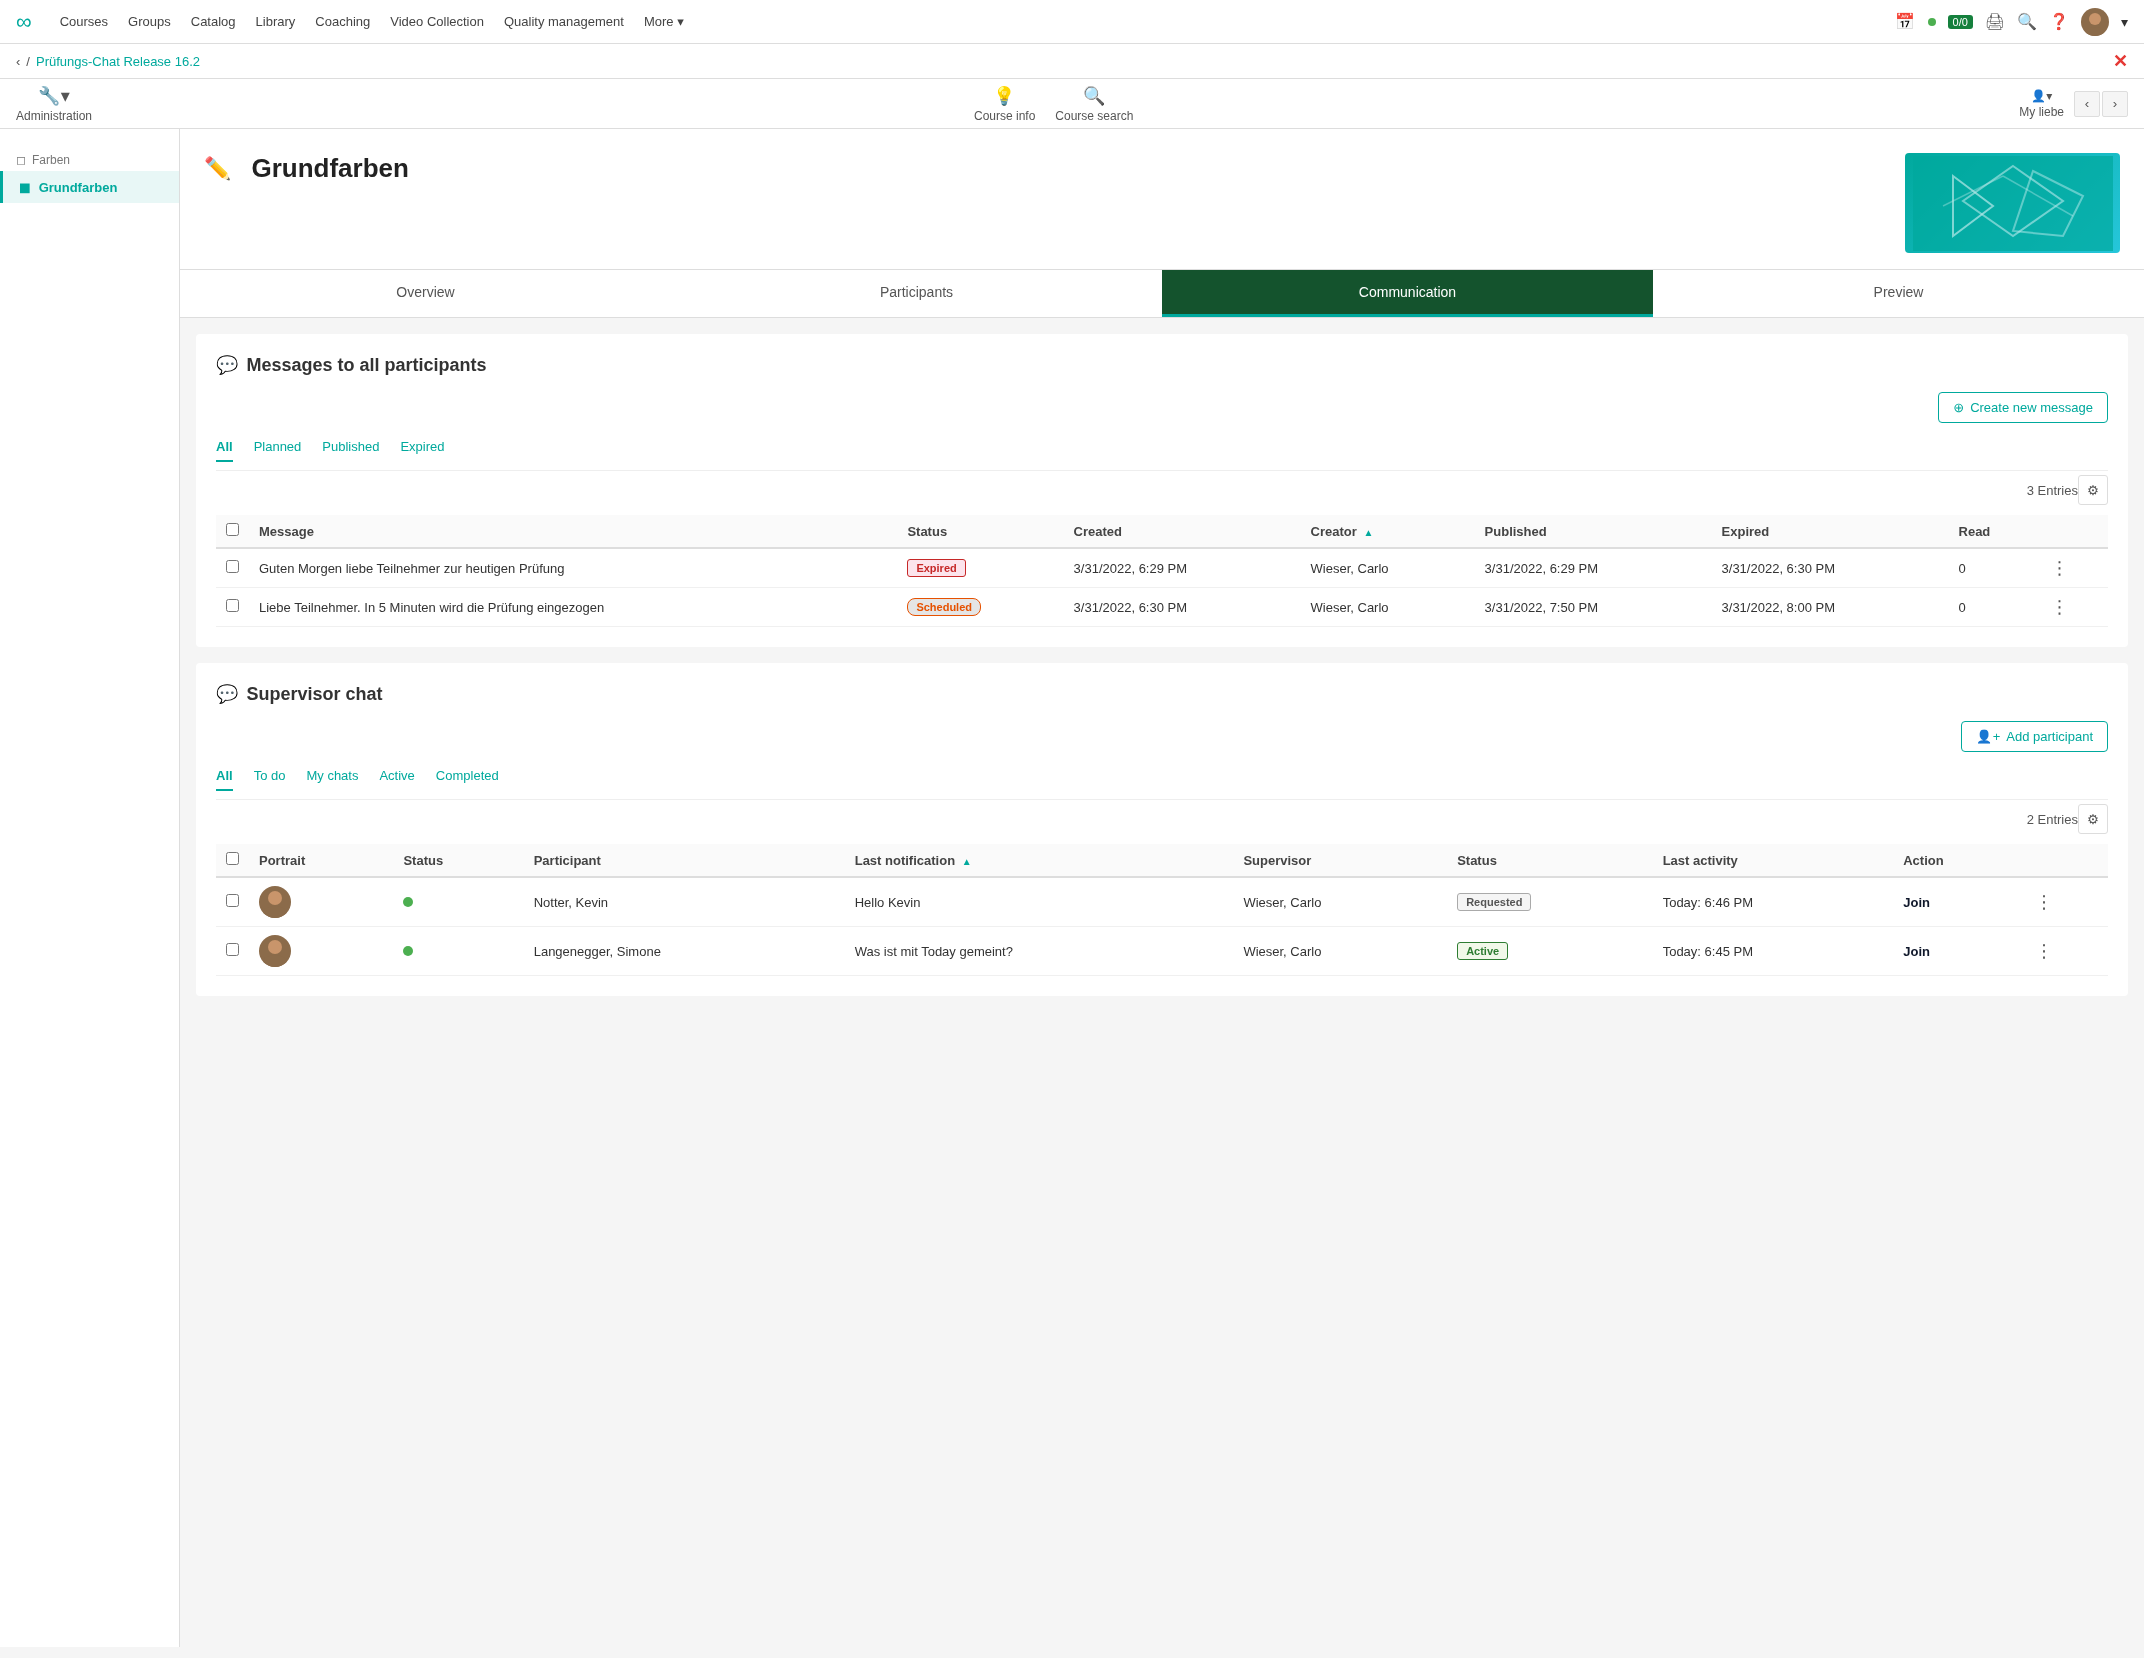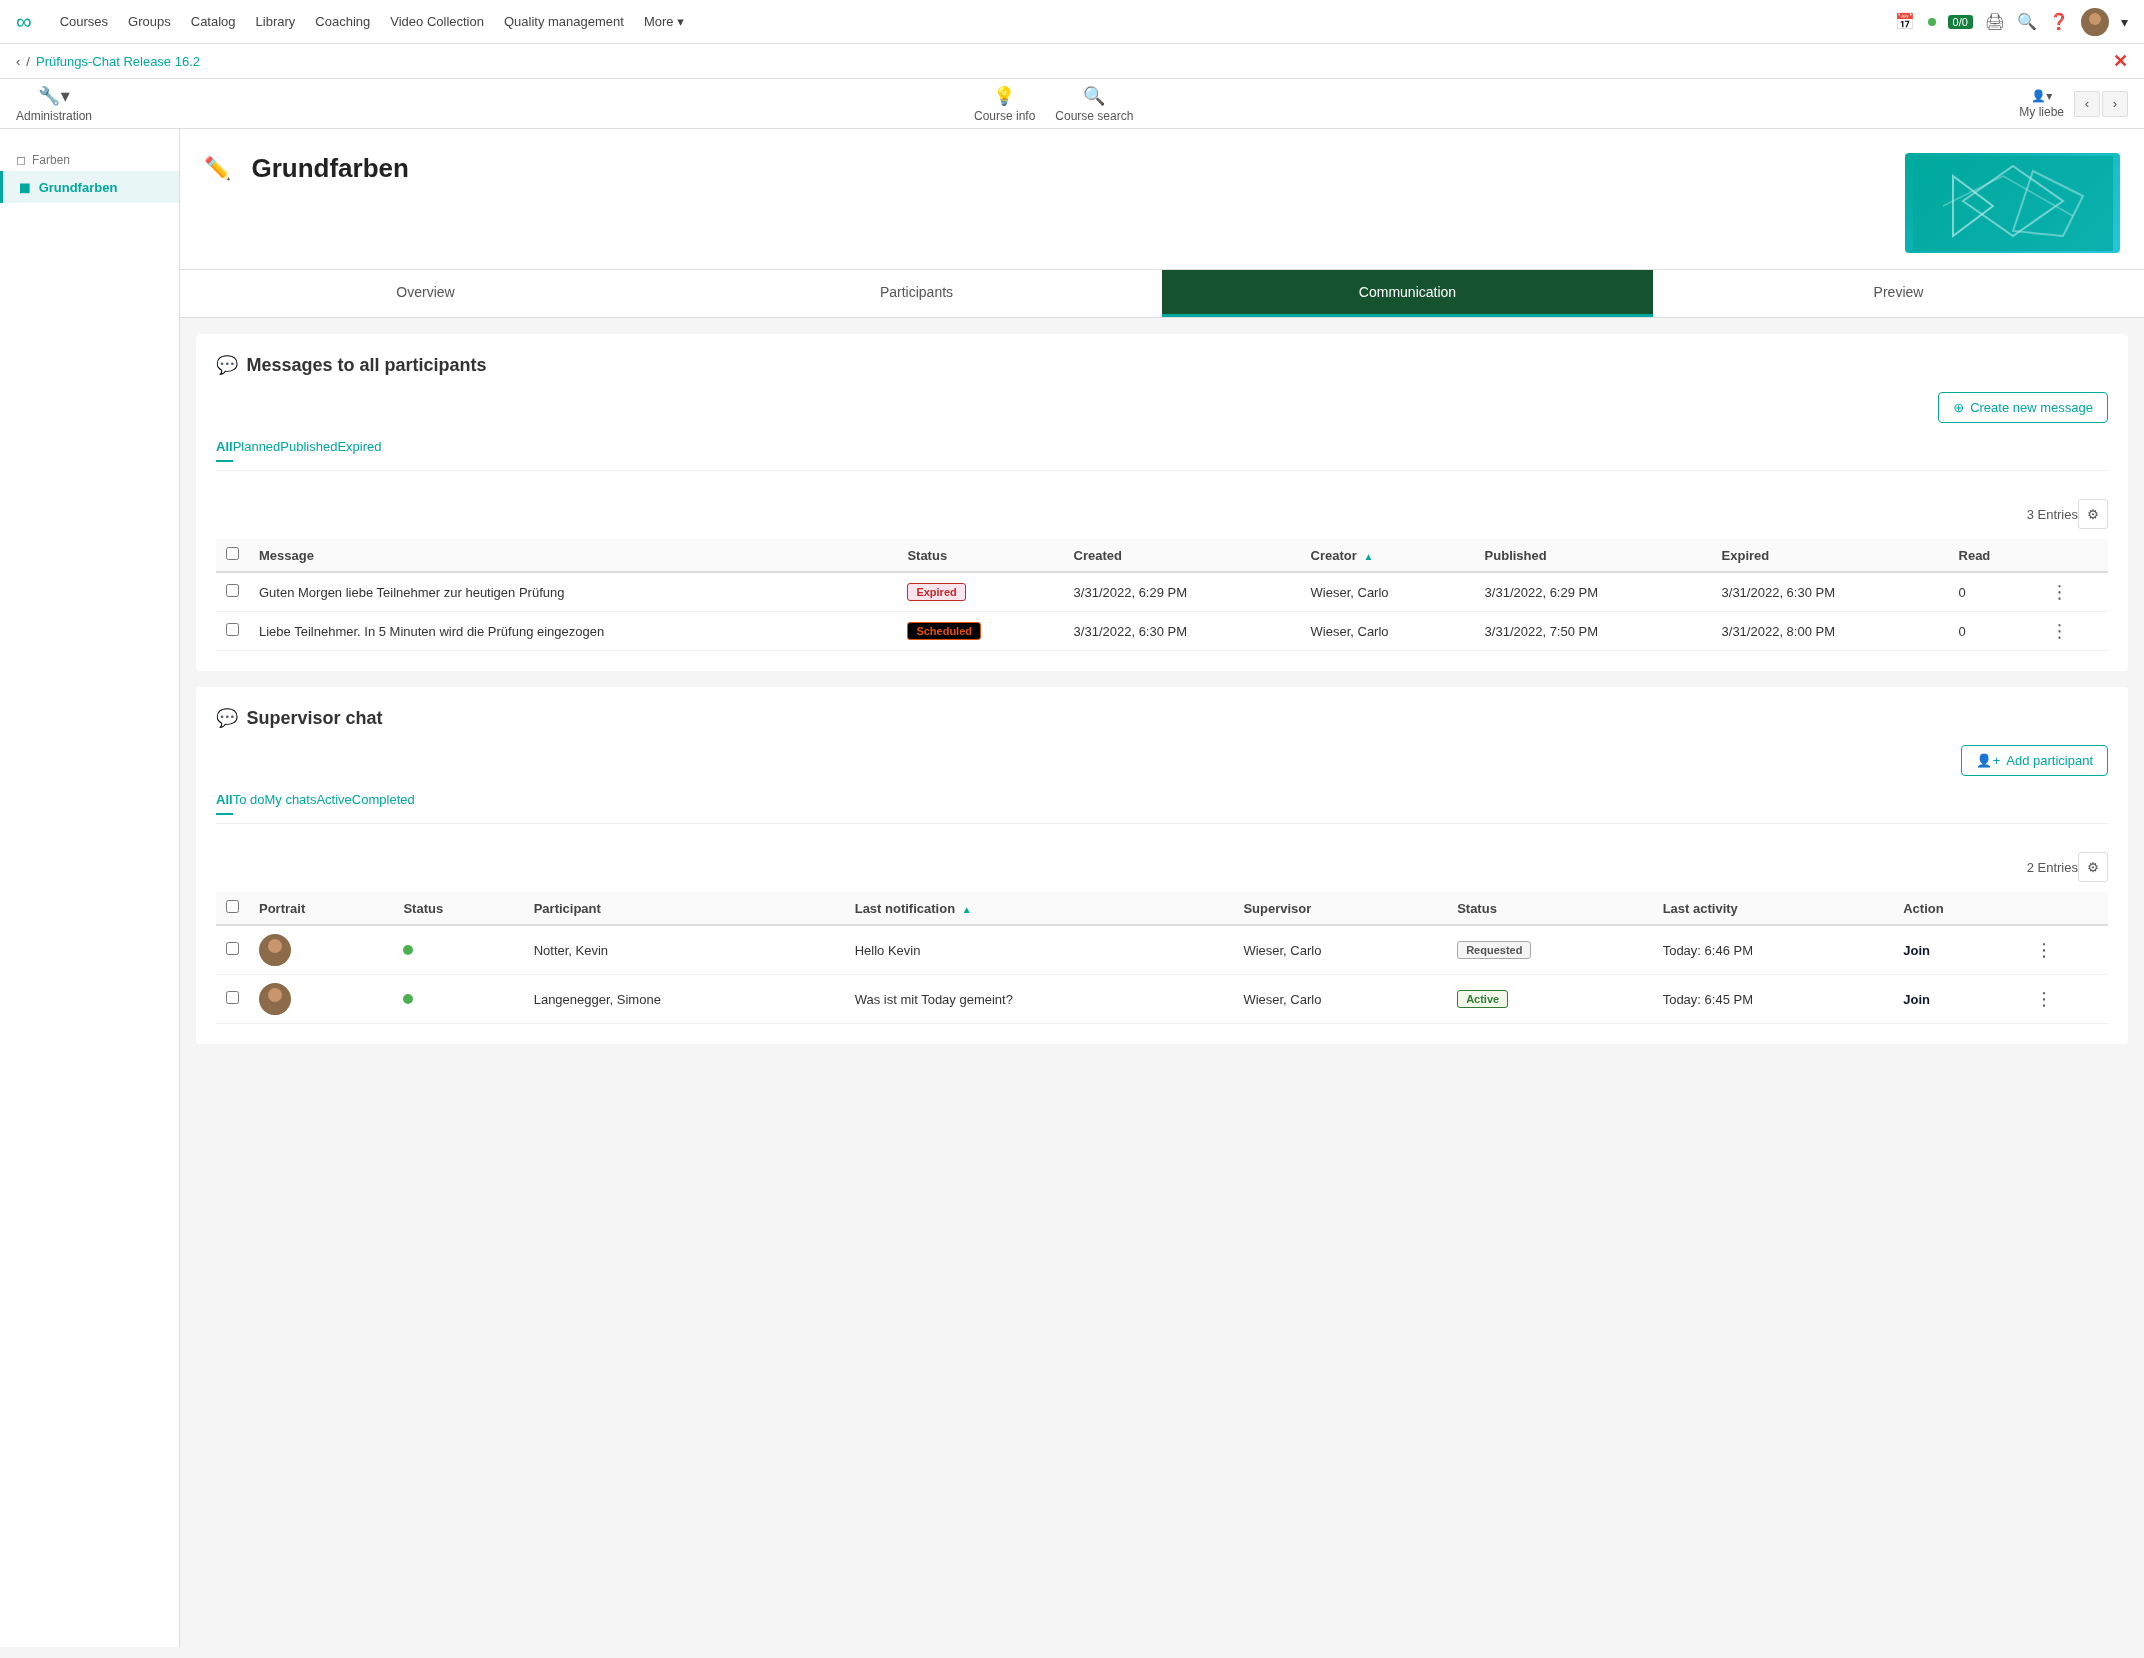--- a/index.html
+++ b/index.html
@@ -82,42 +82,42 @@
 
     
     .section { background: #fff; margin: 16px; border-radius: 4px; padding: 20px; }
     .section-title { font-size: 18px; font-weight: 600; color: #333; display: flex; align-items: center; gap: 8px; margin-bottom: 16px; }
     .section-title .section-icon { font-size: 18px; color: #555; }
 
     
     .create-btn { display: flex; align-items: center; gap: 6px; background: #fff; border: 1px solid #00a99d; color: #00a99d; padding: 7px 14px; border-radius: 4px; cursor: pointer; font-size: 13px; float: right; }
 
     
-    .filter-tabs { display: flex; gap: 0; margin-bottom: 28px; border-bottom: 1px solid #eee; padding-bottom: 8px; }
+    .filter-tabs { display: flex; gap: 21px; margin-bottom: 4px; border-bottom: 1px solid #eee; padding-bottom: 8px; }
     .filter-tab { color: #00a99d; font-size: 13px; cursor: pointer; padding-bottom: 6px; }
     .filter-tab.active { border-bottom: 2px solid #00a99d; font-weight: 600; }
     .filter-tab:not(.active) { color: #00a99d; }
 
     
     .entries-row { display: flex; align-items: center; justify-content: flex-end; margin-bottom: 10px; }
     .entries-count { font-size: 13px; color: #555; }
     .gear-btn { background: #fff; border: 1px solid #ddd; width: 30px; height: 30px; display: flex; align-items: center; justify-content: center; border-radius: 3px; cursor: pointer; color: #555; }
 
     
     .data-table { width: 100%; border-collapse: collapse; font-size: 13px; }
     .data-table th { text-align: left; padding: 8px 10px; border-bottom: 2px solid #ddd; color: #444; font-weight: 600; background: #fafafa; }
     .data-table td { padding: 8px 10px; border-bottom: 1px solid #f0f0f0; color: #333; vertical-align: middle; }
     .data-table .checkbox-cell { width: 30px; }
     .sort-icon { font-size: 10px; color: #00a99d; margin-left: 3px; }
 
     
     .badge { display: inline-block; padding: 2px 8px; border-radius: 3px; font-size: 11px; font-weight: 600; border: 1px solid; }
     .badge-published { color: #2e7d32; border-color: #2e7d32; background: #f1f8e9; }
     .badge-expired { color: #c62828; border-color: #c62828; background: #fce4ec; }
-    .badge-scheduled { color: #e65100; border-color: #e65100; background: #000000; }
+    .badge-scheduled { color: #e65100; border-color: #e65100; background: #e5e5e5; border-radius: 8px; }
     .badge-requested { color: #555; border-color: #aaa; background: #f5f5f5; }
     .badge-active { color: #2e7d32; border-color: #2e7d32; background: #f1f8e9; }
 
     
     .dots-btn { cursor: pointer; color: #555; font-size: 18px; }
 
     
     .avatar-circle { width: 32px; height: 32px; border-radius: 50%; background: #8B6B4A; display: flex; align-items: center; justify-content: center; overflow: hidden; }
 
     

